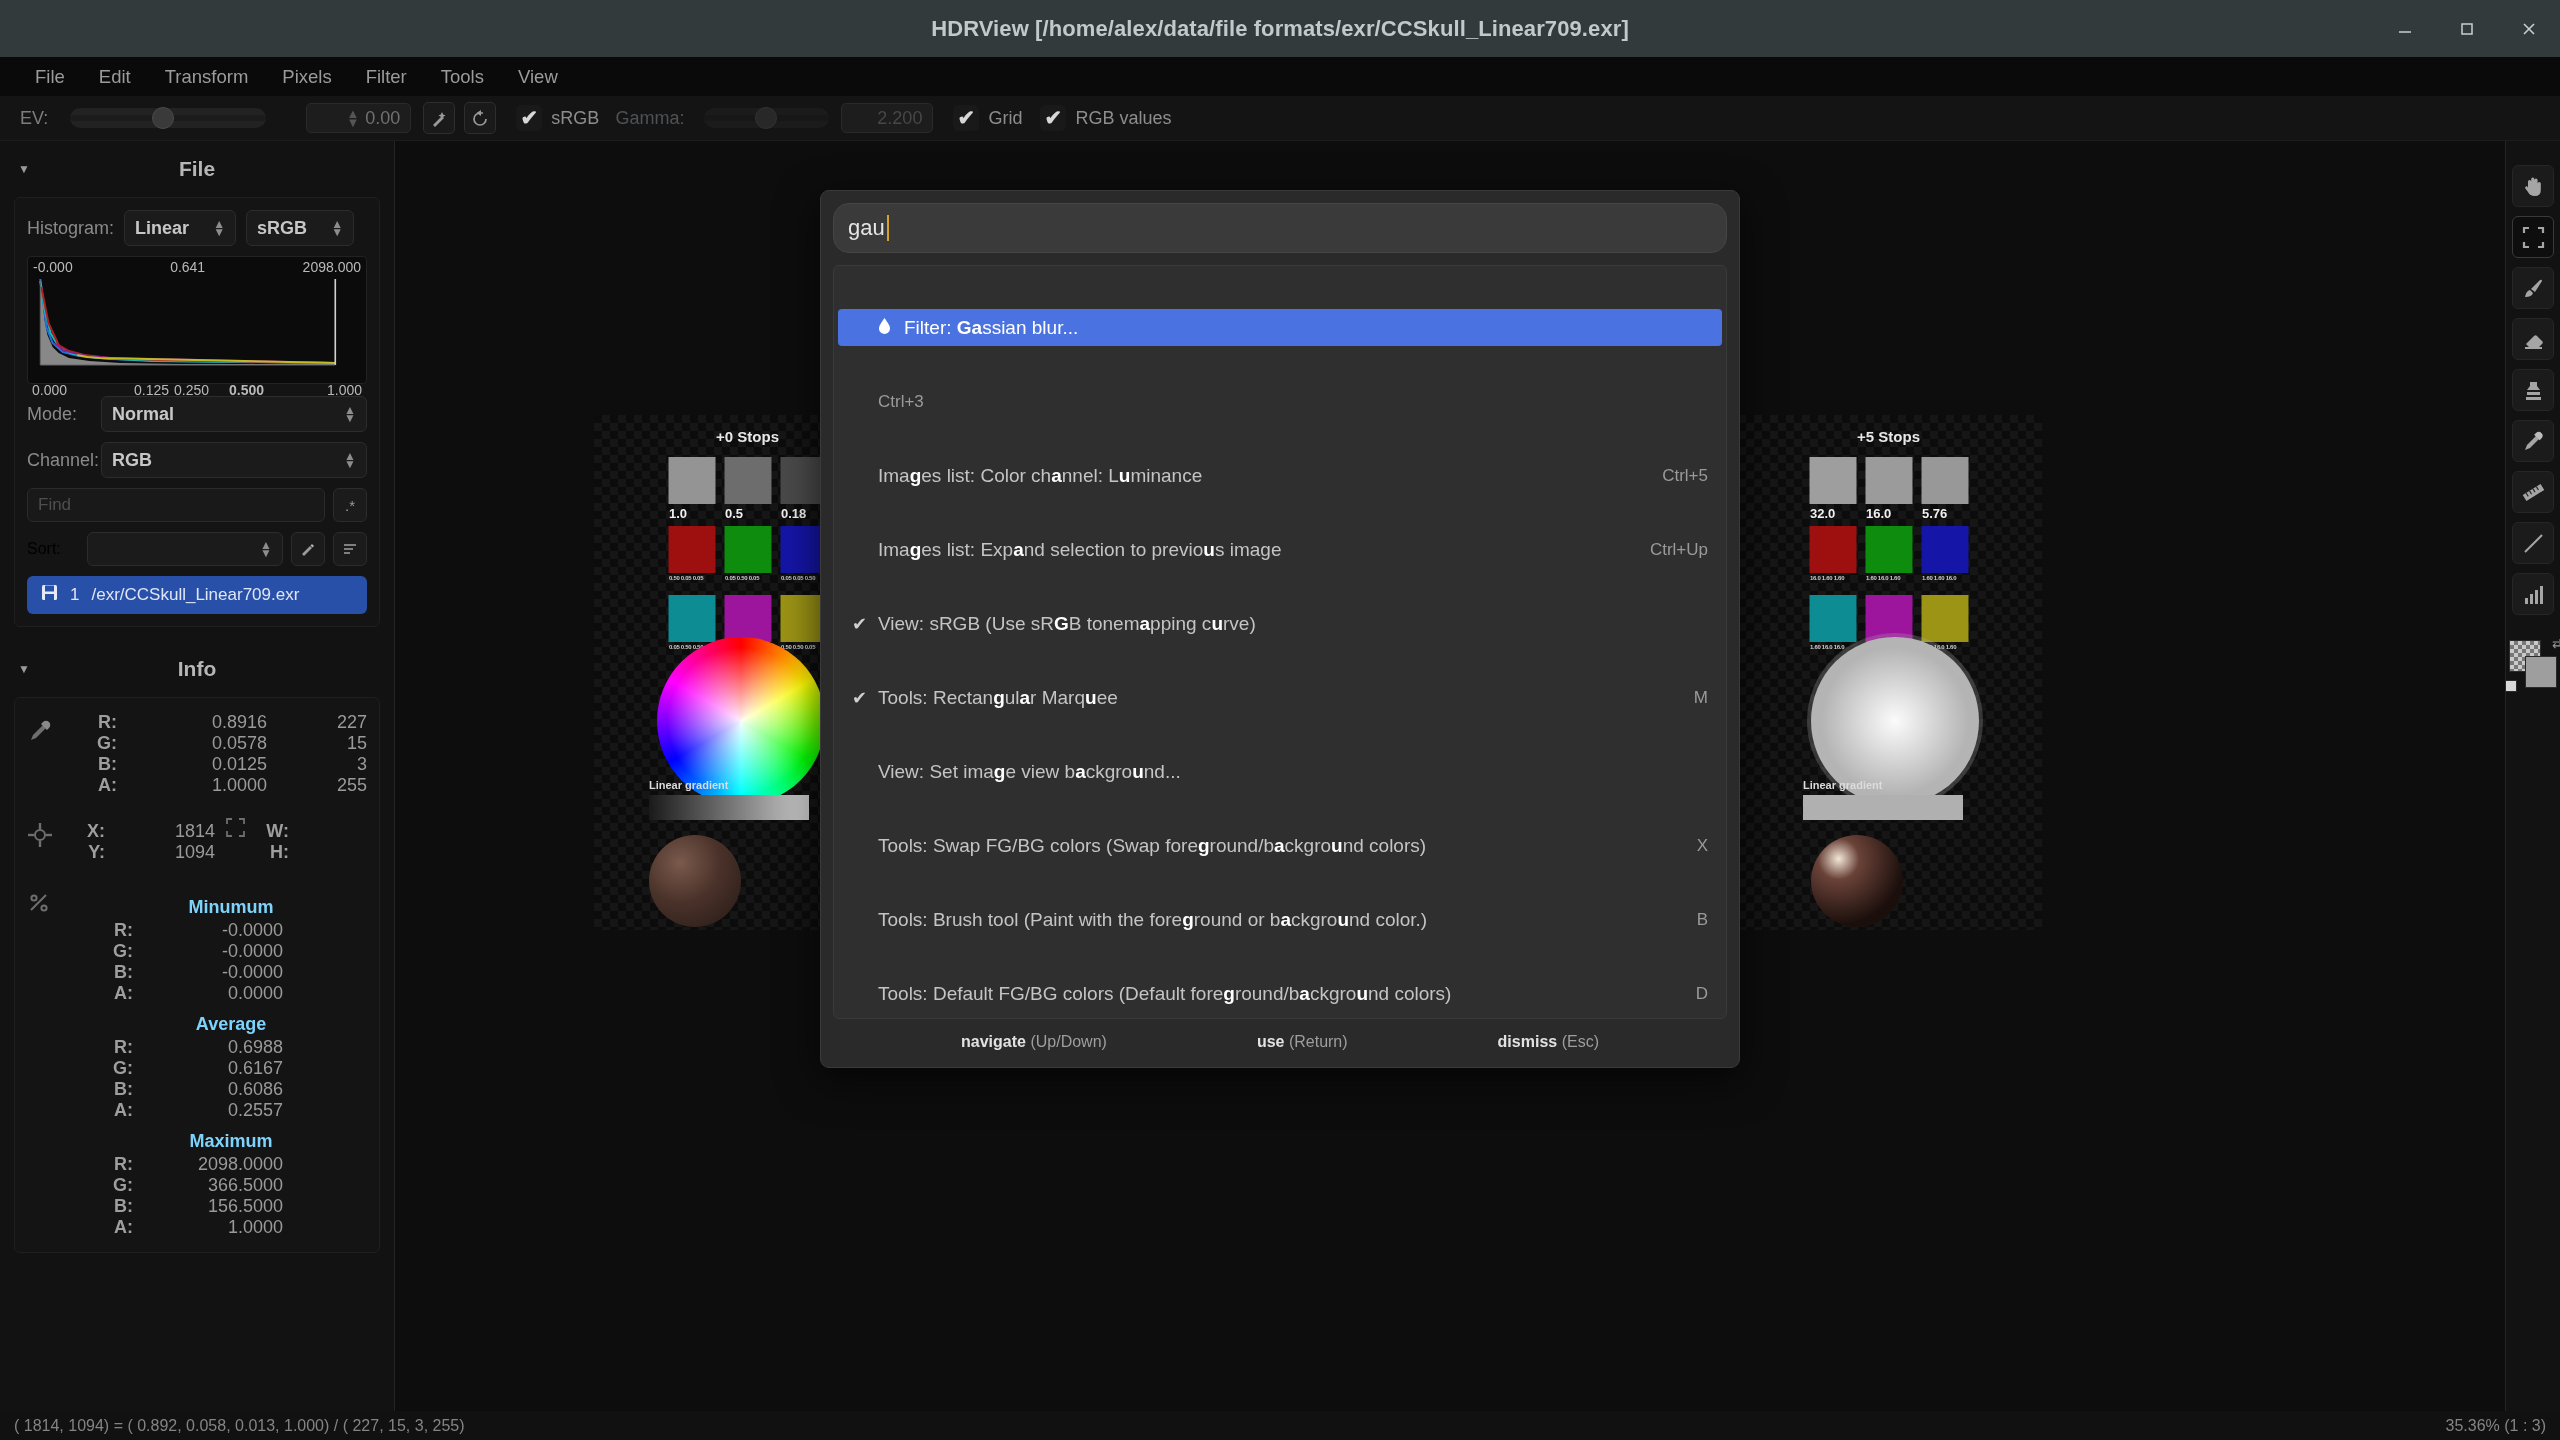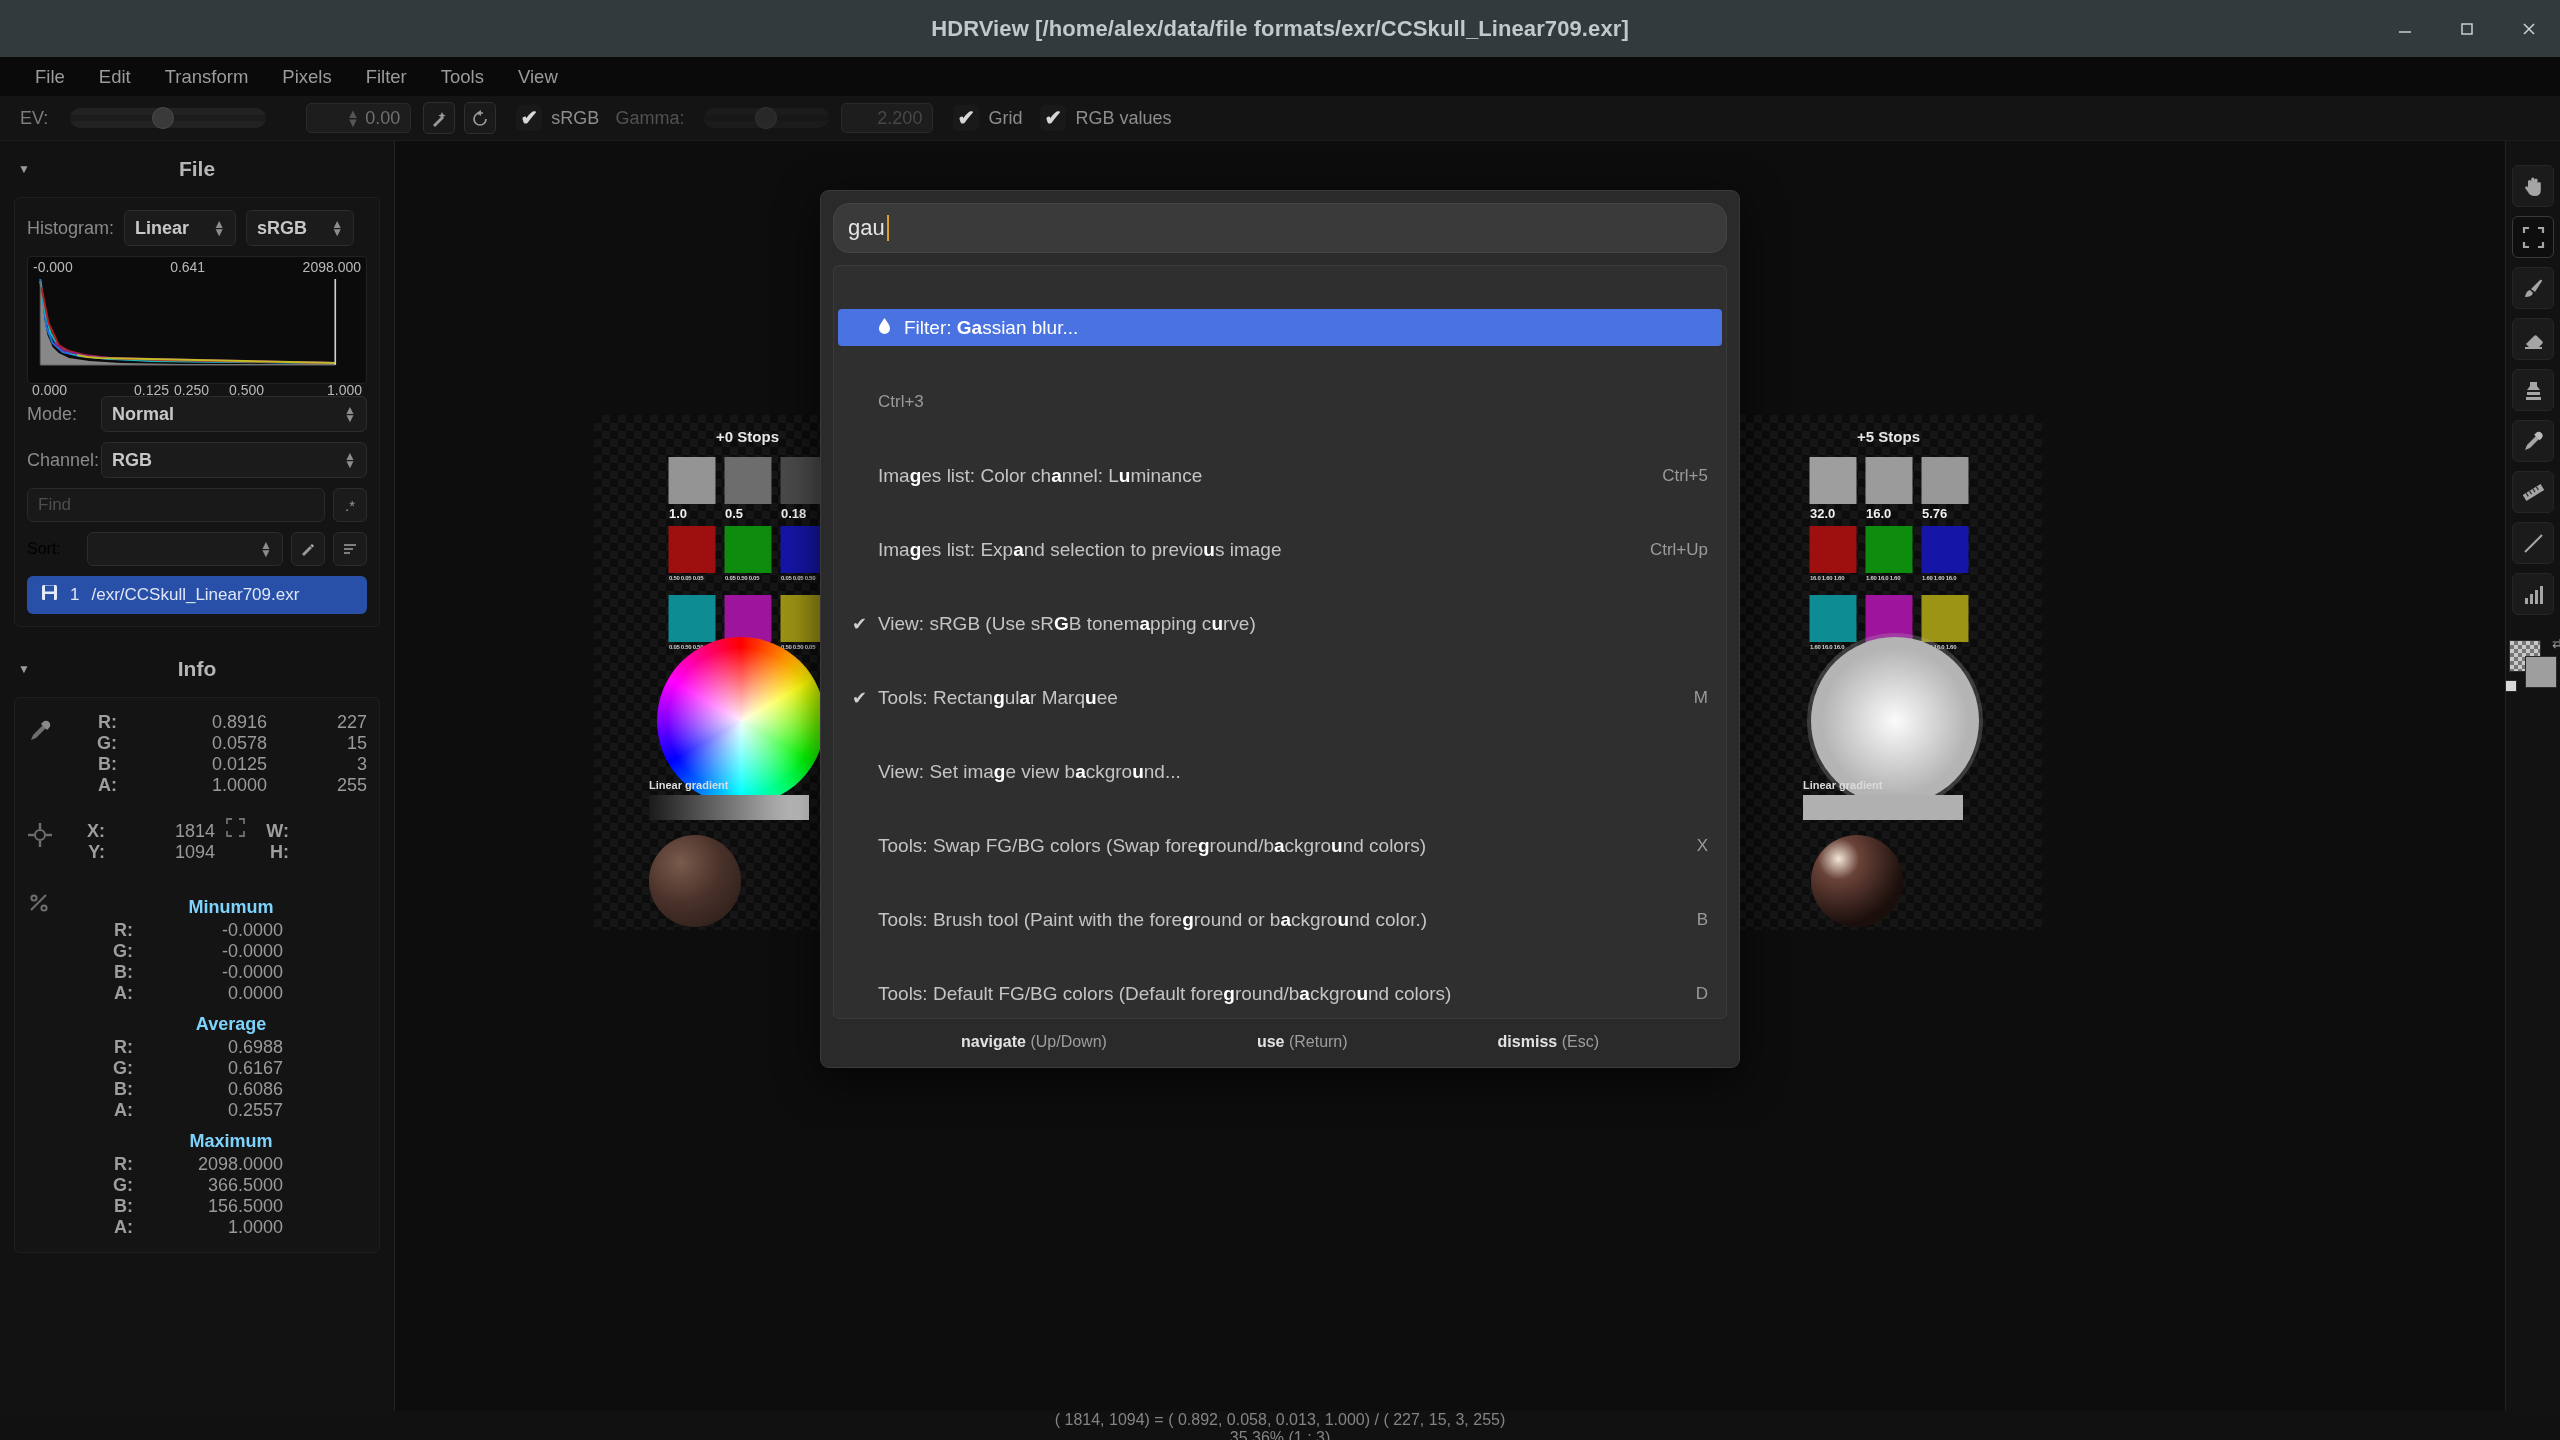--- a/index.html
+++ b/index.html
@@ -131,21 +131,21 @@
   .rtools { position: absolute; right: 0; top: 141px; width: 55px; bottom: 29px; background: #121212;
             border-left: 1px solid #242424; display: flex; flex-direction: column; align-items: center; padding-top: 24px; gap: 9px; }
   .rtool { width: 42px; height: 42px; border-radius: 6px; background: #1b1b1b; border: 1px solid #262626;
            display: flex; align-items: center; justify-content: center; color: #9d9d9d; }
   .rtool.active { background: #0e0e0e; border-color: #3a3a3a; }
   .fgbg { position: relative; width: 48px; height: 48px; margin-top: 16px; }
 
   
   .statusbar { position: absolute; left: 0; bottom: 0; width: 2560px; height: 29px; background: #111;
                display: flex; align-items: center; justify-content: space-between; padding: 0 14px;
-               color: #848484; font-size: 16px; flex-direction: column; }
+               color: #848484; font-size: 16px; }
 
   
   .overlay { position: absolute; inset: 0; }
   .palette {
     position: absolute; left: 820px; top: 190px; width: 920px;
     background: #2a2a2a; border: 1px solid #3a3a3a; border-radius: 9px;
     box-shadow: 0 12px 42px rgba(0,0,0,.65); padding: 12px;
   }
   .pal-input {
     background: #3a3a3a; border: 1px solid #454545; border-radius: 16px; height: 50px;
@@ -282,21 +282,21 @@
           <path d="M26,86 L34,93 L44,96 L58,99 L80,101 L300,106" fill="none" stroke="#8a1f8a" stroke-width="1.8"></path>
           <path d="M48,98 L58,100 L70,101 L300,106" fill="none" stroke="#c2bb24" stroke-width="2"></path>
           <line x1="300" y1="22" x2="300" y2="108" stroke="#d0d0d0" stroke-width="1.6"></line>
           <line x1="12" y1="108" x2="300" y2="108" stroke="#666" stroke-width="1"></line>
           <line x1="12" y1="24" x2="12" y2="108" stroke="#666" stroke-width="1"></line>
         </svg>
         <div class="botlab">
           <span style="left:4px;">0.000</span>
           <span style="left:106px;">0.125</span>
           <span style="left:146px;">0.250</span>
-          <span style="left:201px;">0.500</span>
+          <span style="left:201px;font-weight:bold;">0.500</span>
           <span style="right:4px;">1.000</span>
         </div>
       </div>
 
       <div class="row" style="margin-top:12px;">
         <span class="lab" style="width:64px;">Mode:</span>
         <div class="combo" style="flex:1;">
           <span>Normal</span>
           <span class="arrows">▲<br>▼</span>
         </div>

